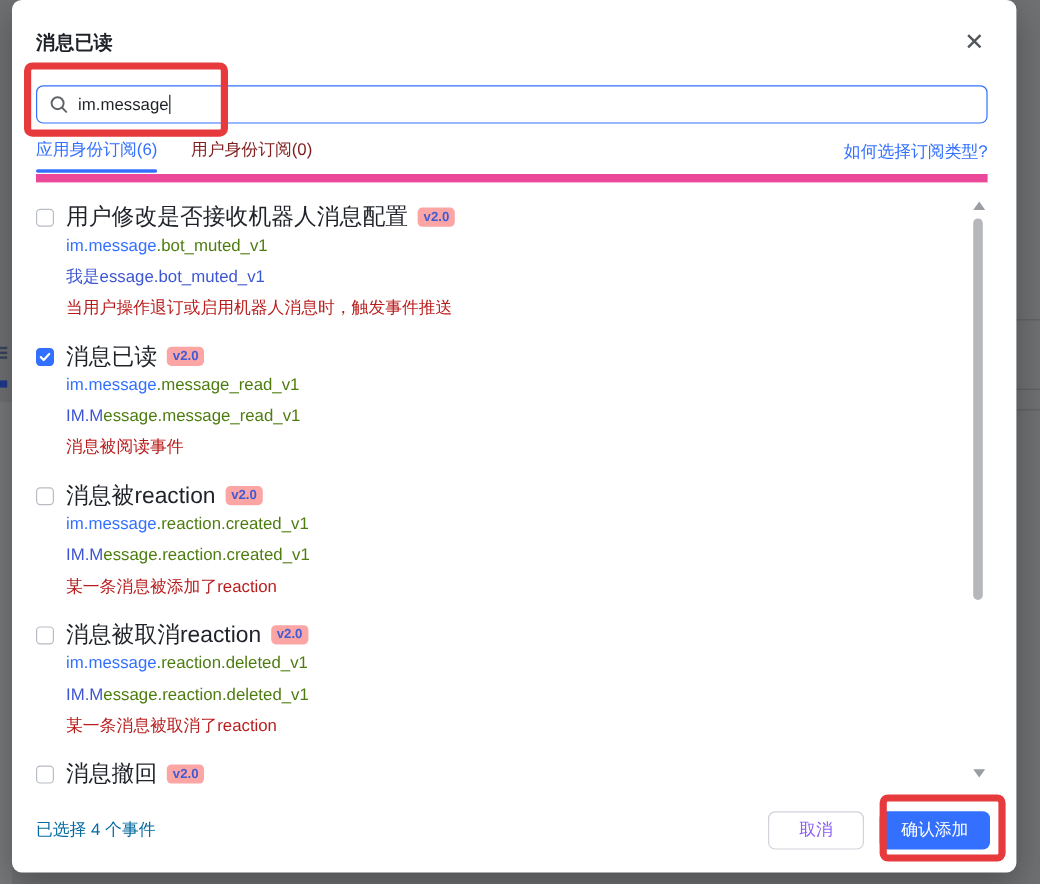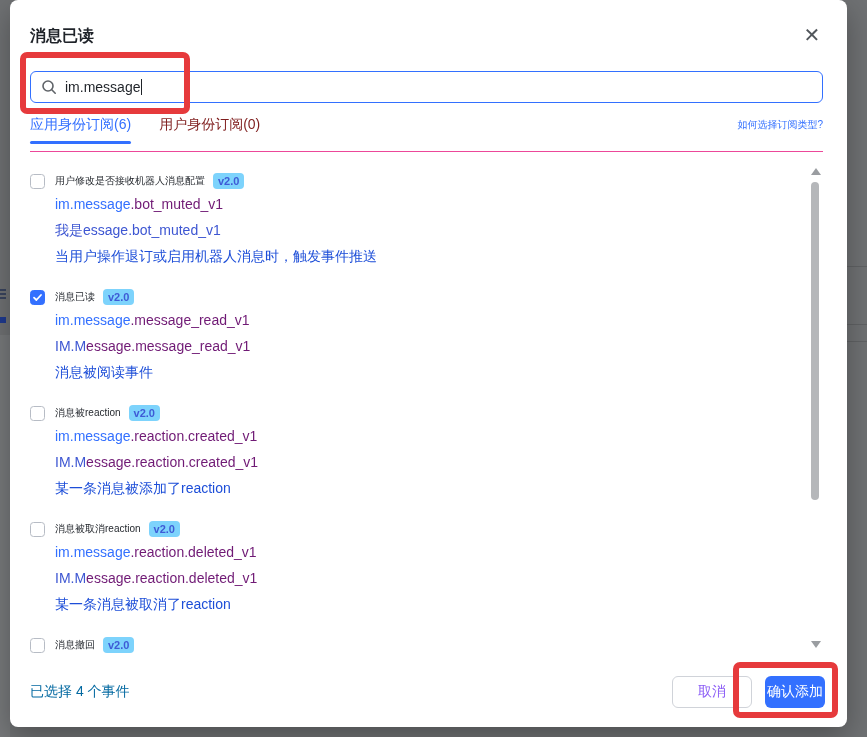--- a/index.html
+++ b/index.html
@@ -34,64 +34,64 @@
   
   .search-box { position:absolute; left:20px; right:24px; top:71px; height:32px;
     border:1.5px solid var(--accent,#3370ff); border-radius:6px; background:#fff;
     display:flex; align-items:center; padding:0 10px; }
   .search-icon { width:16px; height:16px; margin-right:8px; flex:0 0 auto; display:block; }
   .search-text { font-size:14px; color:#1f2329; white-space:pre; }
   .caret { display:inline-block; width:1px; height:16px; background:#1f2329; vertical-align:-3px; margin-left:1px; }
 
   
   .tabbar { position:absolute; left:20px; right:24px; top:116px; height:36px;
-    border-bottom:1px solid #ec4899; display:flex; align-items:flex-start;text-align:right; }
+    border-bottom:7px solid #ec4899; display:flex; align-items:flex-start;text-align:right; }
   .tab { font-size:14px; padding-bottom:10px; position:relative; margin-right:28px; cursor:pointer; color:#7f1d1d; }
   .tab.active { color:var(--accent,#3370ff); }
   .tab.active::after { content:""; position:absolute; left:0; right:0; bottom:0; height:3px;
     background:var(--accent,#3370ff); border-radius:2px; }
-  .help-link { margin-left:auto; color:var(--accent,#3370ff); font-size:10px; cursor:pointer; padding-top:2px; }
+  .help-link { margin-left:auto; color:var(--accent,#3370ff); font-size:14px; cursor:pointer; padding-top:2px; }
 
   
   .event-list { position:absolute; left:20px; right:40px; top:152px; height:505px;
     overflow:hidden; padding-top:19px; }
   .event { margin-bottom:21px; }
   .ev-head { display:flex; align-items:center; height:20px; margin-bottom:3px; }
   .checkbox { width:15px; height:15px; border:1.5px solid #b7bcc5; border-radius:3.5px;
     background:#fff; flex:0 0 auto; margin-right:10px; cursor:pointer;
     display:flex; align-items:center; justify-content:center; }
   .checkbox svg { display:none; }
   .checkbox.checked { background:var(--accent,#3370ff); border-color:var(--accent,#3370ff); }
   .checkbox.checked svg { display:block; }
-  .ev-title { font-size:10px; color:#1f2329; }
-  .badge { margin-left:8px; background:#7dd3fc; color:#3e5bd6; font-size:11px;
+  .ev-title { font-size:19px; color:#1f2329; }
+  .badge { margin-left:8px; background:#fca5a5; color:#3e5bd6; font-size:11px;
     line-height:16px; padding:0 5px; border-radius:4px; font-weight:600;text-align:center; }
   .ev-line { margin-left:25px; height:20px; line-height:20px; font-size:14px; margin-bottom:6px; }
   .ev-line .hl1 { color:var(--accent,#3370ff); }
   .ev-line .hl2 { color:var(--accent-deep,#3d56d2); }
-  .ev-line .rest { color:#701a75; }
-  .ev-desc { margin-left:25px; height:20px; line-height:20px; font-size:14px; color:#1d4ed8; }
+  .ev-line .rest { color:#4d7c0f; }
+  .ev-desc { margin-left:25px; height:20px; line-height:20px; font-size:14px; color:#b91c1c; }
 
   
   .sb-arrow { position:absolute; left:801px; width:0; height:0; border-left:5px solid transparent;
     border-right:5px solid transparent; cursor:pointer; }
   .sb-up { top:168px; border-bottom:7px solid #9a9da1; }
   .sb-down { top:641px; border-top:7px solid #9a9da1; }
   .sb-thumb { position:absolute; left:801px; top:182px; width:8px; height:318px;
     background:#b5b7ba; border-radius:4px; cursor:pointer; }
 
   
   .footer { position:absolute; left:20px; right:22px; top:668px; height:48px;
     display:flex; align-items:center; }
   .selected-text { font-size:14px; color:#0369a1; }
   .spacer { flex:1; }
   .btn { height:32px; border-radius:6px; font-size:14px; display:flex; align-items:center;
     justify-content:center; cursor:pointer; }
   .btn-cancel { width:80px; background:#fff; border:1px solid #d0d3d9; color:#8b5cf6; margin-right:13px; }
-  .btn-confirm { width:60px; background:var(--accent,#3370ff); border:none; color:#fff; }
+  .btn-confirm { width:92px; background:var(--accent,#3370ff); border:none; color:#fff; }
 
   
   .annotation { position:absolute; border:6px solid var(--annotation,#e63a3c); border-radius:7px;
     pointer-events:none; }
   .ann-search  { left:10px; top:52px; width:170px; height:62px; }
   .ann-confirm { left:723px; top:662px; width:105px; height:56px; }
 </style>
 </head>
 <body>
 

